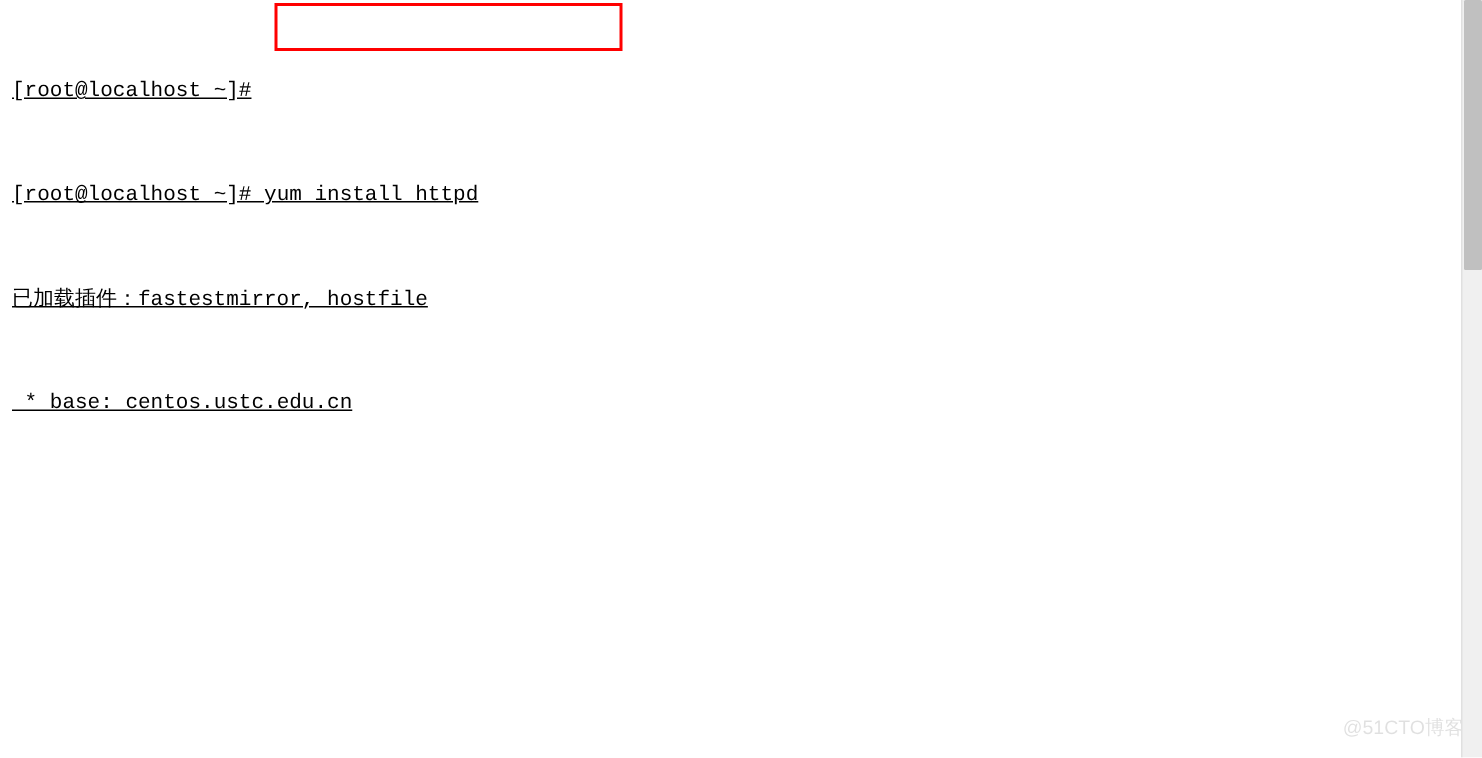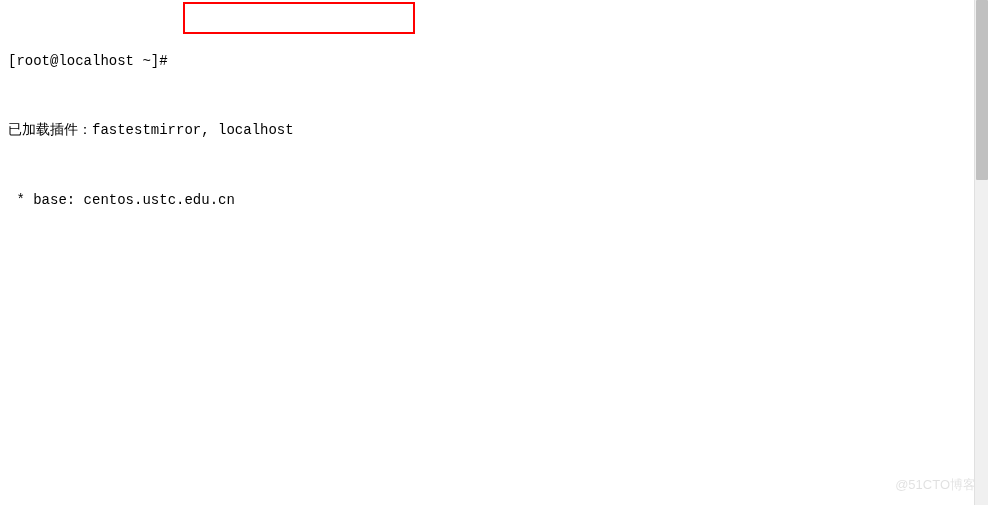--- a/index.html
+++ b/index.html
@@ -17,20 +17,21 @@
       position: relative;
       width: 988px;
       height: 505px;
       overflow: hidden;
     }
     .terminal-output {
       white-space: pre;
     }
     .line {
       display: block;
+      text-decoration: underline;
     }
     .highlight-box {
       position: absolute;
       border: 2px solid #ff0000;
       background: transparent;
       pointer-events: none;
       top: 2px;
       left: 183px;
       width: 232px;
       height: 32px;
@@ -60,21 +61,22 @@
       height: 180px;
       background: #c0c0c0;
       border-radius: 1px;
     }
   </style>
 </head>
 <body>
 
 <div class="terminal-output">
   <span class="line">[root@localhost ~]#</span>
-  <span class="line">已加载插件：fastestmirror, localhost</span>
+  <span class="line">[root@localhost ~]# yum install httpd</span>
+  <span class="line">已加载插件：fastestmirror, hostfile</span>
   <span class="line"> * base: centos.ustc.edu.cn</span>
   
   
   
   
   
   
   
   
   

